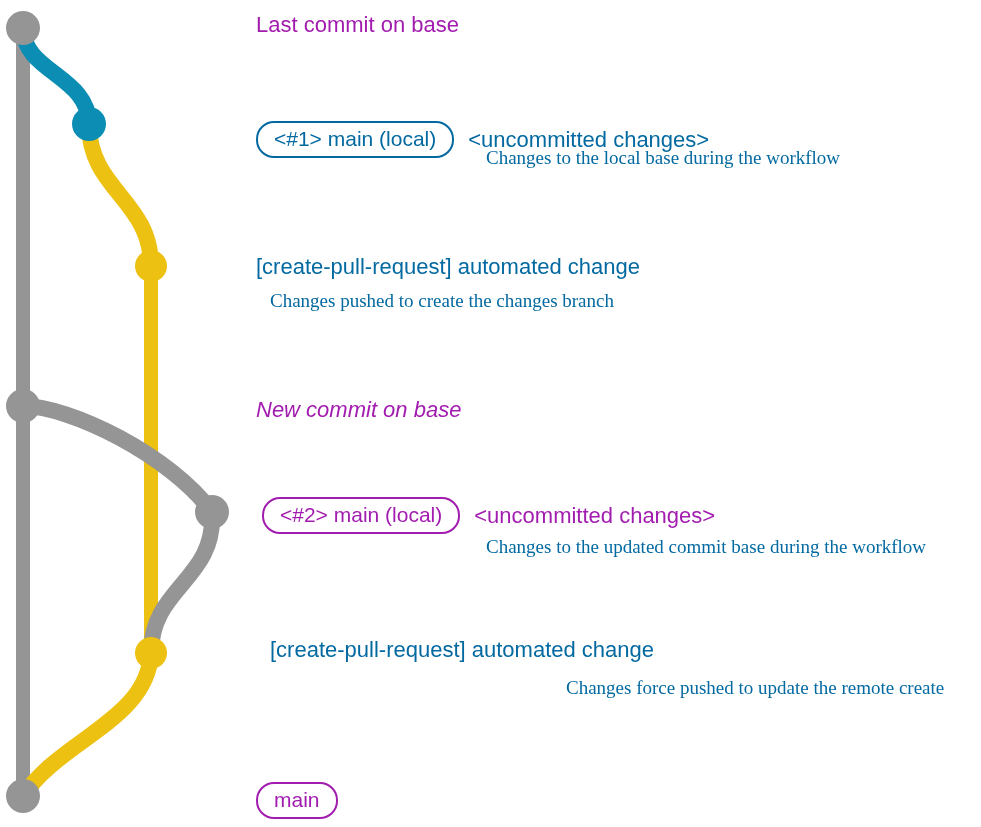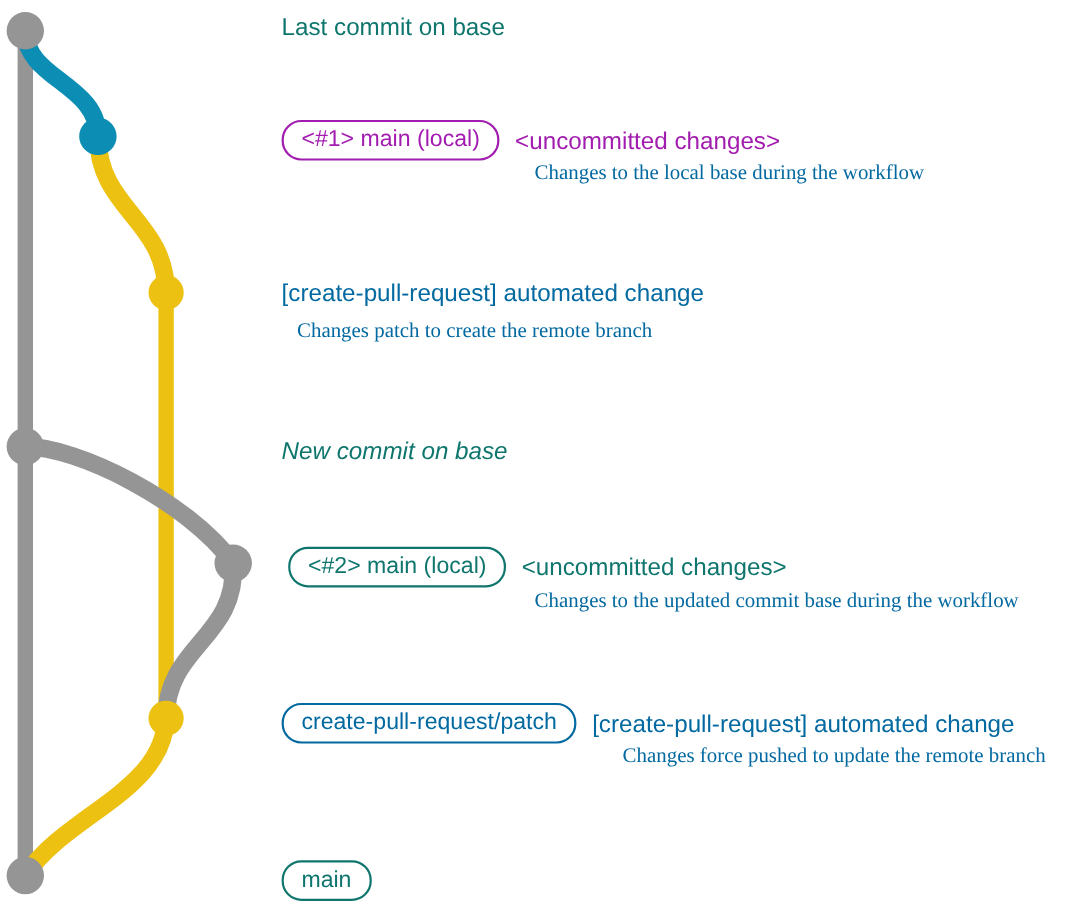--- a/index.html
+++ b/index.html
@@ -67,23 +67,23 @@
   .subline {
     position: absolute;
     font-family: Liberation Serif, serif;
     font-size: 19px;
     line-height: 1;
     color: #0369a1;
     white-space: nowrap;
   }
 
   
-  .c-teal   { color: #a21caf; }
+  .c-teal   { color: #0369a1; margin-top: 12px; }
   .c-yellow { color: #0369a1; }
-  .c-gray   { color: #0f766e; }
+  .c-gray   { color: #a21caf; }
 </style>
 </head>
 <body>
 
 <div id="canvas">
 
   <svg id="graph-svg" viewBox="0 0 981 827" xmlns="http://www.w3.org/2000/svg">
 
     <path d="M23,28 L23,796" stroke="#959595" stroke-width="14" fill="none" stroke-linecap="butt"></path>
 
@@ -116,36 +116,35 @@
 
     <div class="commit-row" style="left:256px; top:109px;">
       <span class="badge c-teal">&lt;#1&gt; main (local)</span>
       <span class="headline c-teal">&lt;uncommitted changes&gt;</span>
     </div>
     <div class="subline" style="left:486px; top:148px;">Changes to the local base during the workflow</div>
 
     <div class="commit-row" style="left:256px; top:256px;">
       <span class="headline no-badge c-yellow">[create-pull-request] automated change</span>
     </div>
-    <div class="subline" style="left:270px; top:291px;">Changes patch to create the remote branch</div>
+    <div class="subline" style="left:270px; top:291px;">Changes pushed to create the changes branch</div>
 
     <div class="commit-row" style="left:256px; top:399px;font-style:italic;">
       <span class="headline no-badge c-gray">New commit on base</span>
     </div>
 
     <div class="commit-row" style="left:262px; top:497px;">
       <span class="badge c-gray">&lt;#2&gt; main (local)</span>
       <span class="headline c-gray">&lt;uncommitted changes&gt;</span>
     </div>
     <div class="subline" style="left:486px; top:537px;">Changes to the updated commit base during the workflow</div>
 
     <div class="commit-row" style="left:256px; top:639px;">
-      <span class="badge c-yellow">create-pull-request/patch</span>
       <span class="headline c-yellow">[create-pull-request] automated change</span>
     </div>
-    <div class="subline" style="left:566px; top:678px;">Changes force pushed to update the remote branch</div>
+    <div class="subline" style="left:566px; top:678px;">Changes force pushed to update the remote create</div>
 
     <div class="commit-row" style="left:256px; top:782px;">
       <span class="badge c-gray">main</span>
     </div>
 
   </div>
 </div>
 
 </body></html>

